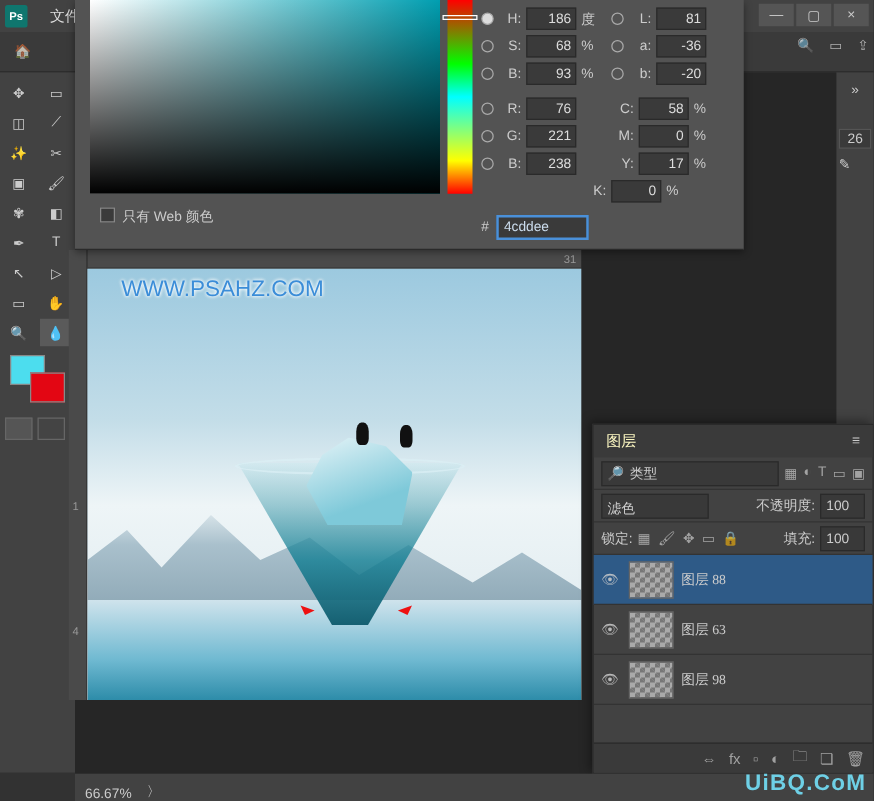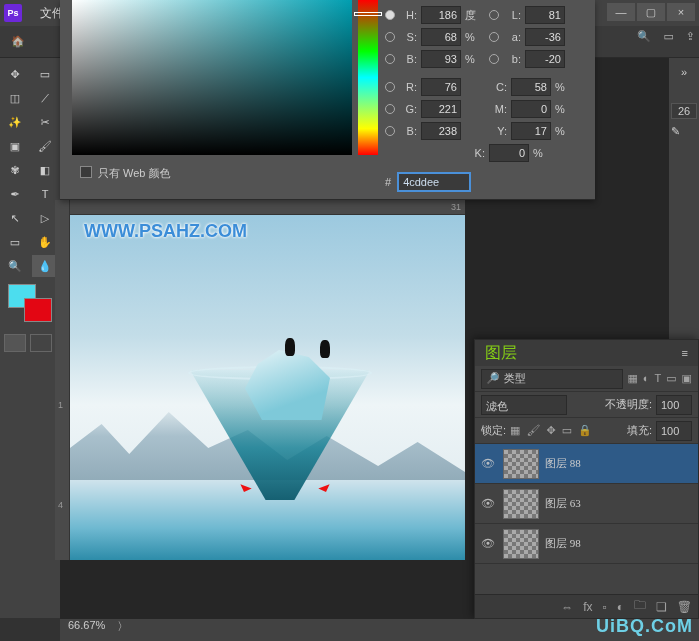--- a/index.html
+++ b/index.html
@@ -1,18 +1,18 @@
 <!DOCTYPE html>
 <html><head>
 <meta charset="utf-8">
 <style>
 *{margin:0;padding:0;box-sizing:border-box;font-family:"Microsoft YaHei",Arial,sans-serif;font-size:11px;color:#ccc;}
 body{background:#323232;width:699px;height:641px;overflow:hidden;position:relative;}
 .menubar{height:26px;background:#424242;display:flex;align-items:center;padding:0 4px;}
-.menubar .logo{width:18px;height:18px;background:#6d28d9;border-radius:2px;margin-right:8px;display:flex;align-items:center;justify-content:center;font-size:9px;font-weight:bold;color:#fff;}
+.menubar .logo{width:18px;height:18px;background:#0f766e;border-radius:2px;margin-right:8px;display:flex;align-items:center;justify-content:center;font-size:9px;font-weight:bold;color:#fff;}
 .menubar .menu-item{padding:0 10px;color:#ddd;font-size:12px;}
 .topbar{height:32px;background:#3a3a3a;display:flex;align-items:center;padding:0 8px;border-bottom:1px solid #2a2a2a;gap:8px;}
 .small-icon{width:20px;height:20px;display:inline-flex;align-items:center;justify-content:center;opacity:.7;}
 .toolbar-left{position:absolute;left:0;top:58px;width:60px;background:#424242;height:560px;padding-top:4px;}
 .tool-row{display:flex;height:24px;align-items:center;}
 .tool-row .tool{width:26px;height:22px;display:flex;align-items:center;justify-content:center;margin:1px 2px;cursor:pointer;}
 .swatches{margin:6px 4px;position:relative;height:44px;}
 .fg-swatch{position:absolute;width:28px;height:24px;background:#4cddee;border:1px solid #888;top:0;left:4px;}
 .bg-swatch{position:absolute;width:28px;height:24px;background:#e30613;border:1px solid #888;top:14px;left:20px;}
 .mask-row{margin:4px;display:flex;gap:4px;}
@@ -51,36 +51,36 @@
 .glass{position:absolute;left:120px;bottom:30px;width:180px;height:160px;}
 .glass-bowl{position:absolute;top:0;left:0;right:0;height:130px;background:linear-gradient(180deg,rgba(200,235,240,.3),rgba(26,130,150,.85) 60%,rgba(14,90,108,.95));clip-path:polygon(0 0,100% 0,58% 100%,42% 100%);border-radius:4px;}
 .glass-rim{position:absolute;top:-4px;left:-2px;right:-2px;height:14px;border:2px solid rgba(220,240,245,.7);border-radius:50%;}
 .ice{position:absolute;top:-20px;left:55px;width:85px;height:70px;background:linear-gradient(160deg,#e6f4f8,#7ec9d9 70%);clip-path:polygon(20% 100%,0 55%,15% 20%,40% 0,75% 10%,100% 40%,90% 100%);}
 .penguin{position:absolute;width:10px;height:18px;background:#111;border-radius:40% 40% 30% 30%;}
 .p1{top:-32px;left:95px;}
 .p2{top:-30px;left:130px;}
 .arrow{position:absolute;width:0;height:0;border:6px solid transparent;}
 .ar1{border-top-color:#e11;bottom:62px;left:168px;transform:rotate(20deg);}
 .ar2{border-top-color:#e11;bottom:62px;left:250px;transform:rotate(-20deg);}
-.wm{position:absolute;top:6px;left:14px;font-size:18px;font-weight:bold;color:#3b8dd8;text-shadow:0 0 3px #fff,0 0 3px #fff;text-align:center;}
+.wm{position:absolute;top:6px;left:27px;font-size:18px;font-weight:normal;color:#3b8dd8;text-shadow:0 0 3px #fff,0 0 3px #fff;text-align:center;}
 .layers-panel{position:absolute;right:0;bottom:22px;width:225px;height:280px;background:#424242;border:1px solid #2a2a2a;box-shadow:-2px -2px 8px rgba(0,0,0,.4);}
 .panel-tab{height:26px;background:#3a3a3a;display:flex;align-items:center;padding:0 10px;}
-.panel-tab .title{font-size:16px;color:#84cc16;flex:1;}
+.panel-tab .title{font-size:12px;color:#fef9c3;flex:1;}
 .panel-row{height:26px;display:flex;align-items:center;padding:0 6px;border-bottom:1px solid #333;gap:4px;}
 .sel-box{flex:1;height:20px;background:#393939;border:1px solid #2a2a2a;display:flex;align-items:center;padding:0 4px;gap:4px;}
 .filter-icons{display:flex;gap:5px;}
 .filter-icons span{opacity:.7;font-size:11px;}
 .layer-row{height:40px;display:flex;align-items:center;padding:0 4px;border-bottom:1px solid #333;}
 .eye{width:18px;text-align:center;opacity:.85;}
 .thumb{width:36px;height:30px;border:1px solid #666;margin:0 6px;background-image:linear-gradient(45deg,#777 25%,transparent 25%,transparent 75%,#777 75%),linear-gradient(45deg,#777 25%,#aaa 25%,#aaa 75%,#777 75%);background-size:8px 8px;background-position:0 0,4px 4px;}
 .layer-row.active{background:#2e5a87;}
 .layer-name{font-size:11px;font-family:Liberation Serif, serif;}
 .panel-footer{position:absolute;bottom:0;left:0;right:0;height:24px;background:#3a3a3a;display:flex;align-items:center;justify-content:flex-end;padding:0 6px;gap:10px;border-top:1px solid #2a2a2a;}
 .panel-footer span{opacity:.7;font-size:12px;}
-.status-bar{position:absolute;bottom:0;left:60px;right:0;height:22px;background:#424242;display:flex;align-items:flex-start;padding:0 8px;gap:12px;font-size:11px;color:#bbb;}
+.status-bar{position:absolute;bottom:0;left:60px;right:0;height:22px;background:#424242;display:flex;align-items:flex-end;padding:0 8px;gap:12px;font-size:11px;color:#bbb;}
 .uibq{position:absolute;bottom:4px;right:6px;font-size:18px;font-weight:bold;color:#6ed0e6;letter-spacing:1px;}
 .lock-icons{display:flex;gap:6px;align-items:center;}
 .lock-icons span{opacity:.7;font-size:11px;}
 .win-controls{position:absolute;right:4px;top:3px;display:flex;gap:2px;}
 .win-btn{width:28px;height:18px;background:#555;display:flex;align-items:center;justify-content:center;font-size:11px;}
 .top-right-icons{position:absolute;right:4px;top:30px;display:flex;gap:12px;align-items:center;}
 .top-right-icons span{opacity:.8;}
 .collapse-arrow{position:absolute;left:62px;top:62px;font-size:10px;color:#999;}
 </style>
 </head>

